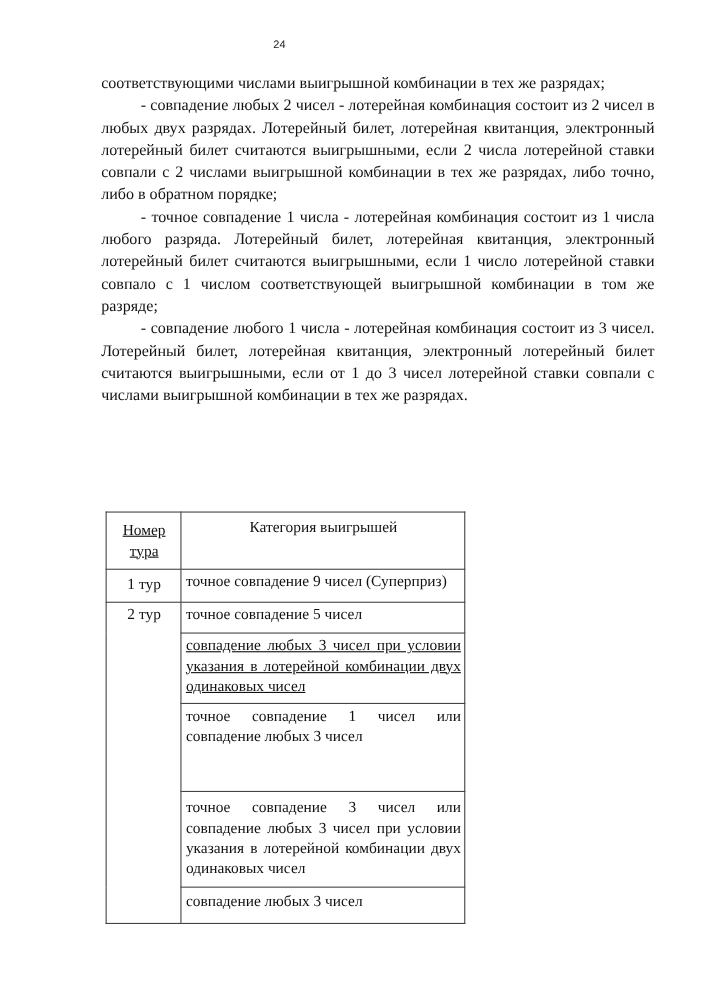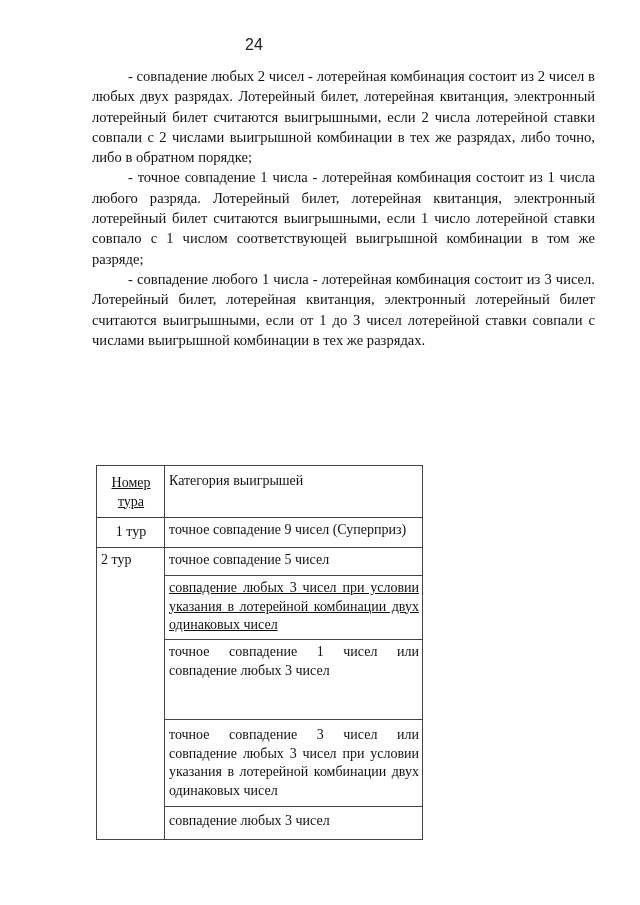--- a/index.html
+++ b/index.html
@@ -1,47 +1,48 @@
 <!DOCTYPE html>
 <html><head>
 <meta charset="utf-8">
 <style>
   html, body { margin:0; padding:0; background:#ffffff; }
   body { width:640px; height:905px; position:relative; overflow:hidden;
          font-family:"Liberation Serif", serif; color:#111; }
   .page-num { position:absolute; top:36px; left:0; width:508px; text-align:center;
-              font-family:"Liberation Sans", sans-serif; font-size:16px; color:#222; }
+              font-family:"Liberation Sans", sans-serif; font-size:10px; color:#222; }
   .body-text { position:absolute; top:66px; left:92px; width:503px;
                font-size:14.6px; line-height:20.3px; text-align:justify; }
   .body-text p { margin:0; }
   .indent { text-indent:36px; }
   .mt { margin-top:6px !important; }
   table.prizes { position:absolute; top:465px; left:96px; width:327px;
                  border-collapse:collapse; font-size:14px; line-height:18.5px; }
   table.prizes td { border:1px solid #444; vertical-align:top; padding:3px 3px 0 4px; }
   td.tour { width:60px; text-align:center; }
   td.cat { text-align:justify; }
   .hdr td { height:43px; }
   .hdr td.tour { padding-top:8px;text-decoration:underline; }
-  .hdr td.cat { padding-top:6px; }
+  .hdr td.cat { text-align:center; padding-top:6px; }
   .r1 td { height:24px;margin-top:16px; }
   .r1 td.tour { padding-top:5px; }
   .r2 td.cat { height:24px; }
   .r3 td.cat { height:60px;text-decoration:underline; }
   .r4 td.cat { height:76px; }
   .r5 td.cat { height:80px; padding-top:6px; }
   .r6 td.cat { height:27px; padding-top:5px; }
-  td.tour2 { vertical-align:middle; text-align:left; padding-top:0;margin-top:43px; }
+  td.tour2 { vertical-align:middle; text-align:center; padding-top:0;margin-top:43px; }
 </style>
 </head>
 <body>
 
 <div class="page-num">24</div>
 
 <div class="body-text">
+  <p>соответствующими числами выигрышной комбинации в тех же разрядах;</p>
   <p class="indent">- совпадение любых 2 чисел - лотерейная комбинация состоит из 2 чисел в любых двух разрядах. Лотерейный билет, лотерейная квитанция, электронный лотерейный билет считаются выигрышными, если 2 числа лотерейной ставки совпали с 2 числами выигрышной комбинации в тех же разрядах, либо точно, либо в обратном порядке;</p>
   <p class="indent">- точное совпадение 1 числа - лотерейная комбинация состоит из 1 числа любого разряда. Лотерейный билет, лотерейная квитанция, электронный лотерейный билет считаются выигрышными, если 1 число лотерейной ставки совпало с 1 числом соответствующей выигрышной комбинации в том же разряде;</p>
   <p class="indent">- совпадение любого 1 числа - лотерейная комбинация состоит из 3 чисел. Лотерейный билет, лотерейная квитанция, электронный лотерейный билет считаются выигрышными, если от 1 до 3 чисел лотерейной ставки совпали с числами выигрышной комбинации в тех же разрядах.</p>
 </div>
 
 <table class="prizes">
   <tbody>
       <tr class="hdr">
     <td class="tour">Номер тура</td>
     <td class="cat">Категория выигрышей</td>

